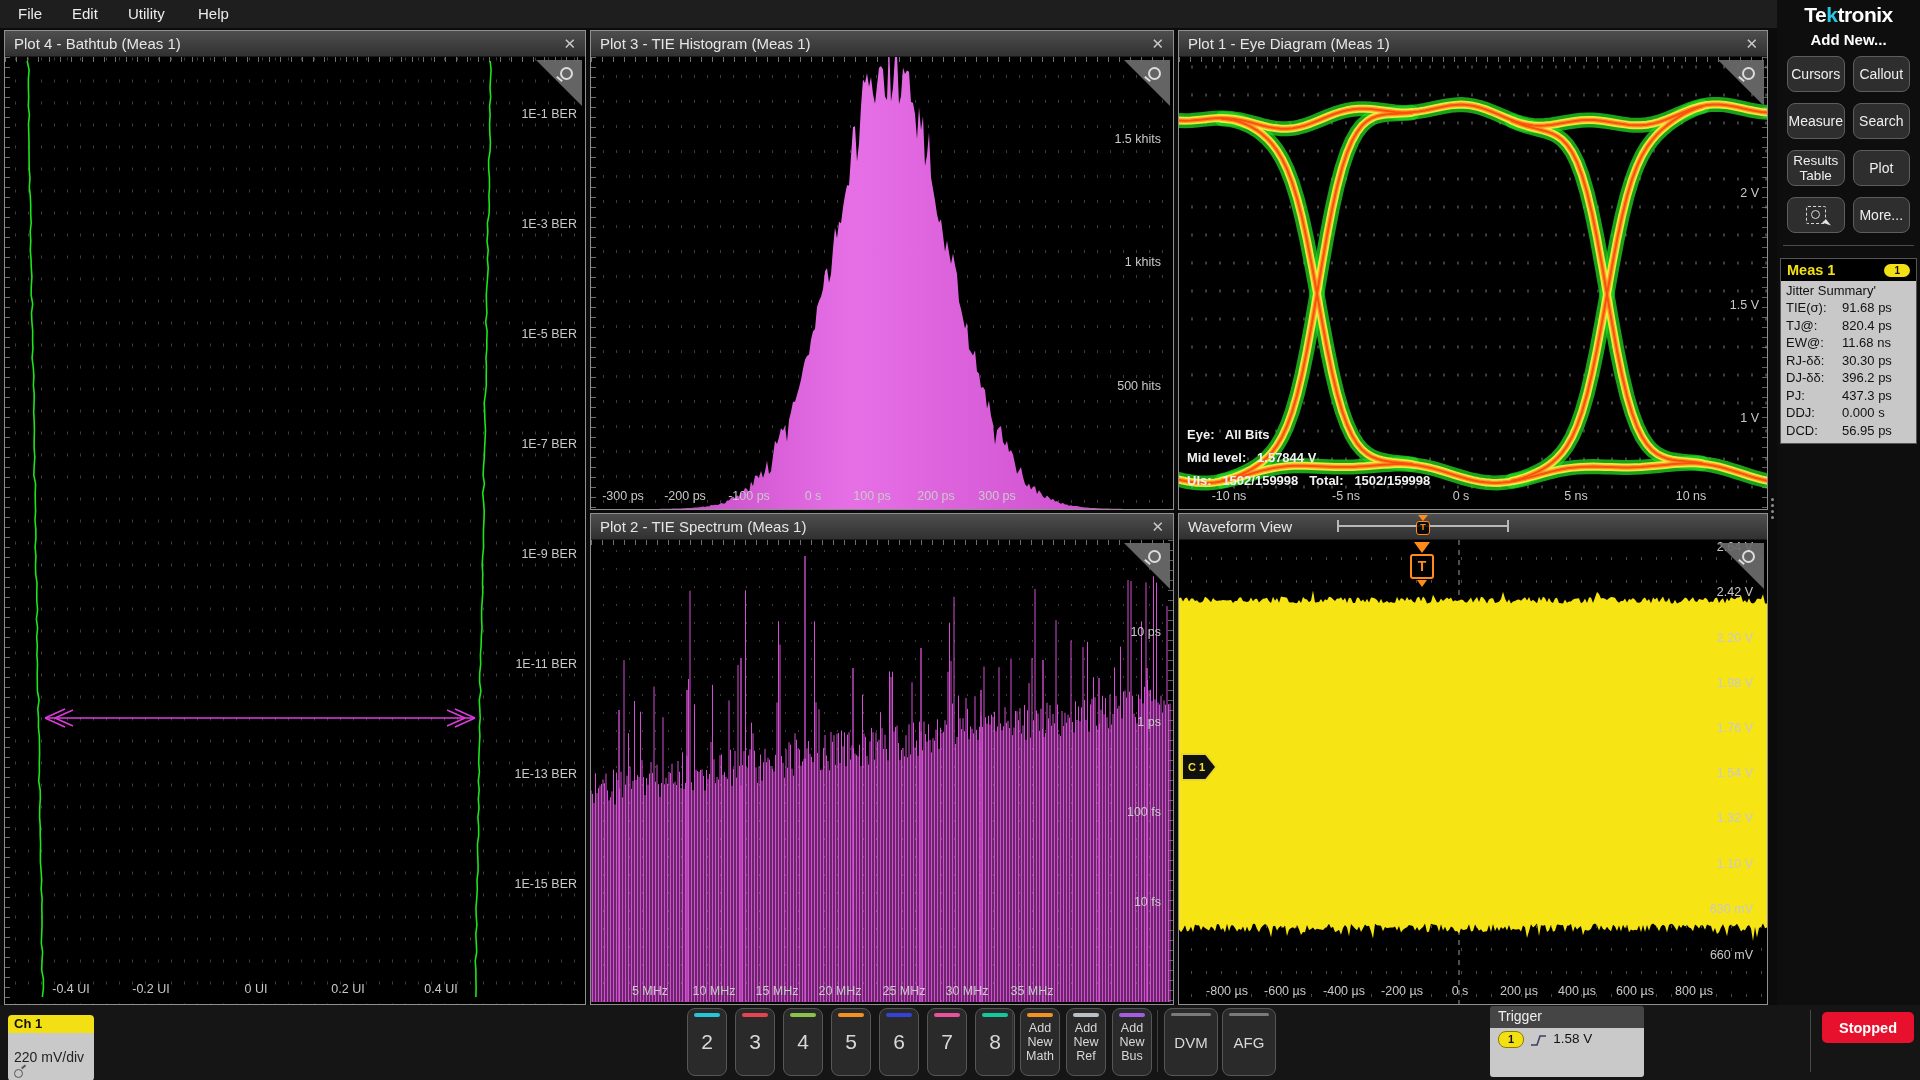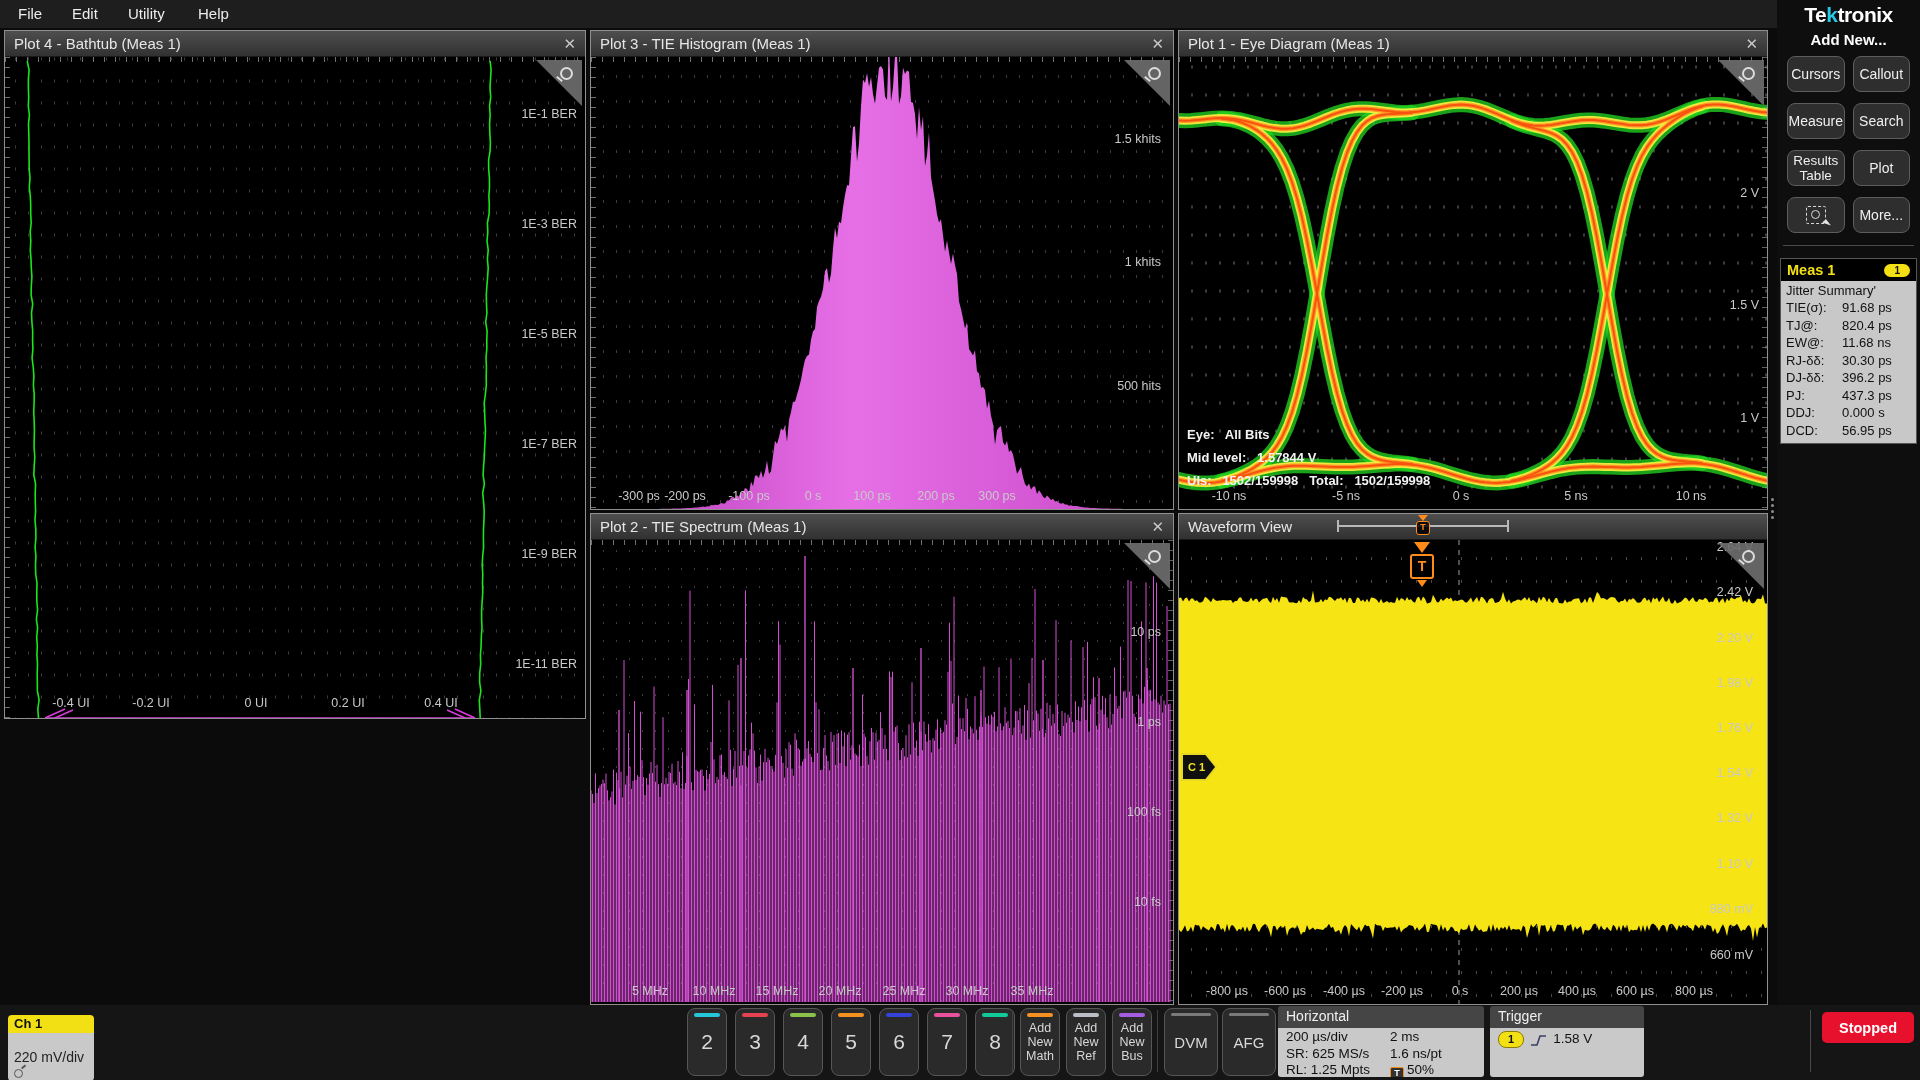--- a/index.html
+++ b/index.html
@@ -96,21 +96,21 @@
 
 <div id="app">
 
   <div id="menubar">
       <span class="menu-item" style="left: 18px;">File</span>
       <span class="menu-item" style="left: 72px;">Edit</span>
       <span class="menu-item" style="left: 128px;">Utility</span>
       <span class="menu-item" style="left: 198px;">Help</span>
     </div>
 
-  <div class="panel" style="left:4px;top:30px;width:582px;height:689px;">
+  <div class="panel" style="left:4px;top:30px;width:582px;height:975px;">
     <div class="titlebar">
       <span>Plot 4 - Bathtub (Meas 1)</span>
       <span class="close">✕</span>
     </div>
     <div class="plotarea" id="pa-bathtub">
       <div class="grid" style="background-image:radial-gradient(#3c3c3c 0.8px,transparent 1px);background-size:13px 22px;background-position:4px 13px;"></div>
       <div class="ticks-top"></div>
       <div class="ticks-left"></div>
       <svg id="bt-svg" width="580" height="947">
           <path d="M22.2 4.0 L24.1 13.0 L23.4 22.0 L23.4 31.0 L23.7 40.0 L23.3 49.0 L24.4 58.0 L23.5 67.0 L23.8 76.0 L24.0 85.0 L24.0 94.0 L24.1 103.0 L24.2 112.0 L25.0 121.0 L24.3 130.0 L25.3 139.0 L25.7 148.0 L25.7 157.0 L26.2 166.0 L25.2 175.0 L25.8 184.0 L25.3 193.0 L26.0 202.0 L26.3 211.0 L26.9 220.0 L26.3 229.0 L26.1 238.0 L27.7 247.0 L26.5 256.0 L26.9 265.0 L27.7 274.0 L27.6 283.0 L27.9 292.0 L27.1 301.0 L28.2 310.0 L28.9 319.0 L28.4 328.0 L29.2 337.0 L29.1 346.0 L28.7 355.0 L29.2 364.0 L29.4 373.0 L29.2 382.0 L29.1 391.0 L29.8 400.0 L29.2 409.0 L28.8 418.0 L30.6 427.0 L30.2 436.0 L30.3 445.0 L30.6 454.0 L30.0 463.0 L30.8 472.0 L30.9 481.0 L30.1 490.0 L30.9 499.0 L30.5 508.0 L30.7 517.0 L32.0 526.0 L31.8 535.0 L31.8 544.0 L32.6 553.0 L31.4 562.0 L32.6 571.0 L31.7 580.0 L32.3 589.0 L31.9 598.0 L32.5 607.0 L32.2 616.0 L32.3 625.0 L32.4 634.0 L34.1 643.0 L32.8 652.0 L33.5 661.0 L33.4 670.0 L34.3 679.0 L34.5 688.0 L34.6 697.0 L34.3 706.0 L34.4 715.0 L33.7 724.0 L35.2 733.0 L35.3 742.0 L34.7 751.0 L34.6 760.0 L35.2 769.0 L35.2 778.0 L35.6 787.0 L35.4 796.0 L35.4 805.0 L36.1 814.0 L36.7 823.0 L36.1 832.0 L37.1 841.0 L36.8 850.0 L37.0 859.0 L37.0 868.0 L36.7 877.0 L36.3 886.0 L37.6 895.0 L37.0 904.0 L36.7 913.0 L38.4 922.0 L38.4 931.0 L37.4 940.0" stroke="#1ae61a" stroke-width="1.6" fill="none"></path>
@@ -160,21 +160,21 @@
             </linearGradient>
           </defs>
           <path d="M0 452 L0 452.0 L2 452.0 L4 452.0 L6 452.0 L8 452.0 L10 452.0 L12 452.0 L14 452.0 L16 452.0 L18 452.0 L20 452.0 L22 452.0 L24 452.0 L26 452.0 L28 452.0 L30 452.0 L32 452.0 L34 452.0 L36 452.0 L38 452.0 L40 452.0 L42 452.0 L44 452.0 L46 452.0 L48 452.0 L50 452.0 L52 452.0 L54 451.9 L56 451.9 L58 451.9 L60 451.9 L62 451.9 L64 451.9 L66 451.9 L68 451.9 L70 451.8 L72 451.8 L74 451.8 L76 451.8 L78 451.7 L80 451.7 L82 451.6 L84 451.6 L86 451.5 L88 451.5 L90 451.4 L92 451.3 L94 451.2 L96 451.1 L98 451.0 L100 450.9 L102 450.7 L104 450.6 L106 450.4 L108 450.2 L110 450.0 L112 449.5 L114 450.1 L116 449.3 L118 449.6 L120 448.1 L122 448.2 L124 447.8 L126 448.1 L128 447.4 L130 446.0 L132 446.6 L134 446.4 L136 443.4 L138 443.5 L140 441.1 L142 439.6 L144 441.6 L146 438.3 L148 439.7 L150 435.7 L152 435.4 L154 431.1 L156 432.1 L158 435.9 L160 424.5 L162 429.2 L164 418.8 L166 418.5 L168 421.3 L170 413.7 L172 421.1 L174 414.4 L176 403.8 L178 417.0 L180 414.2 L182 398.7 L184 383.8 L186 387.0 L188 379.9 L190 371.2 L192 373.4 L194 368.4 L196 384.8 L198 362.7 L200 355.0 L202 344.7 L204 344.8 L206 337.8 L208 330.7 L210 322.7 L212 311.7 L214 302.7 L216 299.0 L218 297.6 L220 282.7 L222 274.3 L224 271.9 L226 250.1 L228 243.9 L230 239.7 L232 231.9 L234 214.3 L236 211.1 L238 225.8 L240 217.1 L242 191.6 L244 170.4 L246 181.2 L248 164.7 L250 166.2 L252 150.4 L254 138.0 L256 128.3 L258 128.5 L260 99.2 L262 70.2 L264 69.0 L266 104.6 L268 86.5 L270 49.3 L272 22.4 L274 26.0 L276 16.1 L278 29.8 L280 20.1 L282 37.1 L284 46.7 L286 28.6 L288 10.8 L290 9.0 L292 12.5 L294 39.5 L296 43.1 L298 -16.3 L300 44.5 L302 30.6 L304 -1.1 L306 -2.8 L308 47.1 L310 39.2 L312 10.6 L314 17.1 L316 13.5 L318 14.7 L320 45.0 L322 45.7 L324 56.9 L326 81.9 L328 49.9 L330 73.1 L332 59.3 L334 108.9 L336 98.3 L338 75.3 L340 120.2 L342 132.1 L344 143.5 L346 157.2 L348 165.6 L350 162.2 L352 178.1 L354 194.8 L356 183.4 L358 195.4 L360 207.1 L362 196.5 L364 208.0 L366 217.1 L368 244.6 L370 252.0 L372 261.5 L374 271.6 L376 265.3 L378 291.9 L380 295.1 L382 298.5 L384 293.2 L386 314.4 L388 316.6 L390 330.7 L392 329.9 L394 333.0 L396 351.5 L398 343.5 L400 358.7 L402 367.0 L404 387.8 L406 373.2 L408 370.4 L410 369.1 L412 385.1 L414 388.5 L416 384.1 L418 395.1 L420 393.1 L422 397.4 L424 406.8 L426 416.8 L428 413.6 L430 409.9 L432 420.0 L434 427.1 L436 429.5 L438 426.5 L440 432.4 L442 429.7 L444 429.2 L446 437.1 L448 433.3 L450 435.9 L452 439.7 L454 441.3 L456 438.4 L458 440.5 L460 442.9 L462 441.8 L464 444.6 L466 443.9 L468 445.8 L470 446.7 L472 446.1 L474 447.6 L476 447.4 L478 448.7 L480 448.2 L482 449.0 L484 449.0 L486 449.0 L488 449.4 L490 450.0 L492 450.3 L494 450.4 L496 450.6 L498 450.8 L500 450.9 L502 451.0 L504 451.1 L506 451.2 L508 451.3 L510 451.4 L512 451.5 L514 451.5 L516 451.6 L518 451.6 L520 451.7 L522 451.7 L524 451.8 L526 451.8 L528 451.8 L530 451.8 L532 451.9 L534 451.9 L536 451.9 L538 451.9 L540 451.9 L542 451.9 L544 451.9 L546 451.9 L548 452.0 L550 452.0 L552 452.0 L554 452.0 L556 452.0 L558 452.0 L560 452.0 L562 452.0 L564 452.0 L566 452.0 L568 452.0 L570 452.0 L572 452.0 L574 452.0 L576 452.0 L578 452.0 L580 452.0 L580 452 Z" fill="url(#hgrad)" stroke="none"></path>
         </svg>
       <div id="hg-ylabs">
           <span class="ylab" style="top: 82px;">1.5 khits</span>
           <span class="ylab" style="top: 205px;">1 khits</span>
           <span class="ylab" style="top: 329px;">500 hits</span>
         </div>
       <div id="hg-xlabs">
-          <span class="xlab" style="left: 48px;">-300 ps</span>
+          <span class="xlab" style="left: 32px;">-300 ps</span>
           <span class="xlab" style="left: 94px;">-200 ps</span>
           <span class="xlab" style="left: 158px;">-100 ps</span>
           <span class="xlab" style="left: 222px;">0 s</span>
           <span class="xlab" style="left: 281px;">100 ps</span>
           <span class="xlab" style="left: 345px;">200 ps</span>
           <span class="xlab" style="left: 406px;">300 ps</span>
         </div>
       <div class="zoomcorner">
           <span class="mag"></span>
         </div>
@@ -289,21 +289,21 @@
         </svg>
       <div id="wf-ylabs">
           <span class="ylab" style="top: 7px;">2.64 V</span>
           <span class="ylab" style="top: 52px;">2.42 V</span>
           <span class="ylab" style="top: 98px;">2.20 V</span>
           <span class="ylab" style="top: 143px;">1.98 V</span>
           <span class="ylab" style="top: 188px;">1.76 V</span>
           <span class="ylab" style="top: 233px; margin-left: 20px;">1.54 V</span>
           <span class="ylab" style="top: 278px;">1.32 V</span>
           <span class="ylab" style="top: 324px;">1.10 V</span>
-          <span class="ylab" style="top: 369px;">880 mV</span>
+          <span class="ylab" style="top: 369px;">630 mV</span>
           <span class="ylab" style="top: 415px;">660 mV</span>
         </div>
       <div id="wf-xlabs">
           <span class="xlab" style="left: 48px;">-800 µs</span>
           <span class="xlab" style="left: 106px;">-600 µs</span>
           <span class="xlab" style="left: 165px;">-400 µs</span>
           <span class="xlab" style="left: 223px;">-200 µs</span>
           <span class="xlab" style="left: 281px;">0 s</span>
           <span class="xlab" style="left: 340px;">200 µs</span>
           <span class="xlab" style="left: 398px;">400 µs</span>
@@ -449,37 +449,20 @@
     <div class="bb-div" style="left:1157px;"></div>
     <div class="instbtn" style="left:1164px;">
         <span class="stripe"></span>
         <span>DVM</span>
       </div>
     <div class="instbtn" style="left:1222px;">
         <span class="stripe"></span>
         <span>AFG</span>
       </div>
 
-    <div class="infopanel" style="left:1278px;width:206px;">
-      <div class="hd">Horizontal</div>
-      <div class="bd">
-        <div class="irow">
-            <span>200 µs/div</span>
-            <span class="c2">2 ms</span>
-          </div>
-        <div class="irow">
-            <span>SR: 625 MS/s</span>
-            <span class="c2">1.6 ns/pt</span>
-          </div>
-        <div class="irow">
-            <span>RL: 1.25 Mpts</span>
-            <span class="c2"><span class="t-mini">T</span><span>50%</span></span>
-          </div>
-      </div>
-    </div>
 
     <div class="infopanel" style="left:1490px;width:154px;">
       <div class="hd">Trigger</div>
       <div class="bd">
         <div class="irow" style="align-items:center;margin-top:2px;">
           <span class="pill big">1</span>
           <svg width="17" height="14" style="position:static;margin-right:6px;">
               <polyline points="1,12 7,12 10,3 16,3" fill="none" stroke="#3b3f66" stroke-width="1.6"></polyline>
             </svg>
           <span>1.58 V</span>

